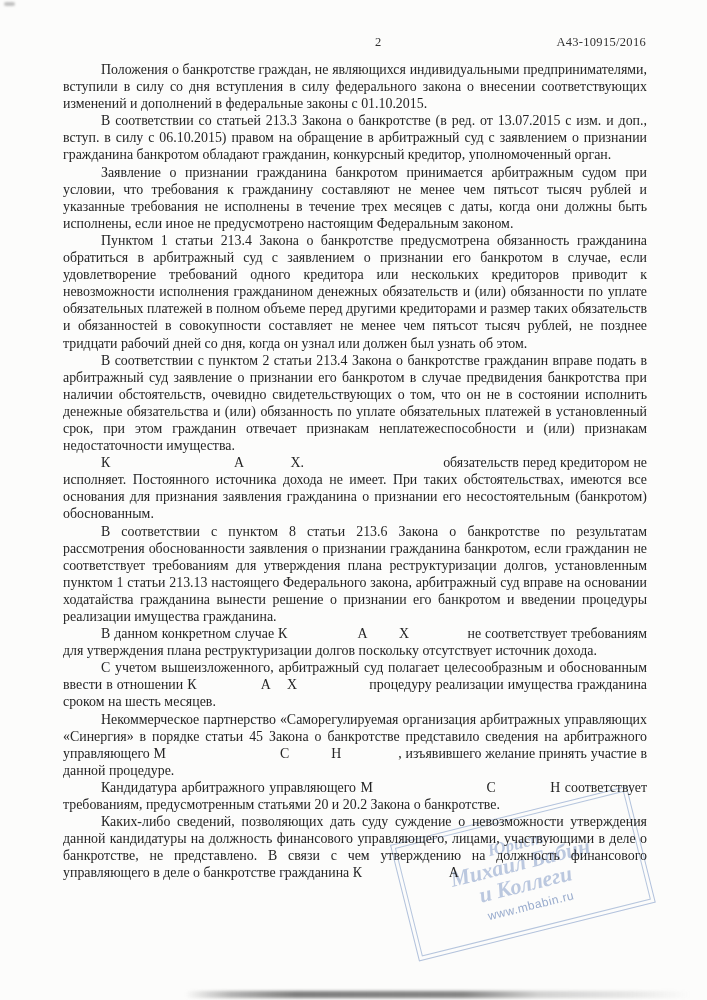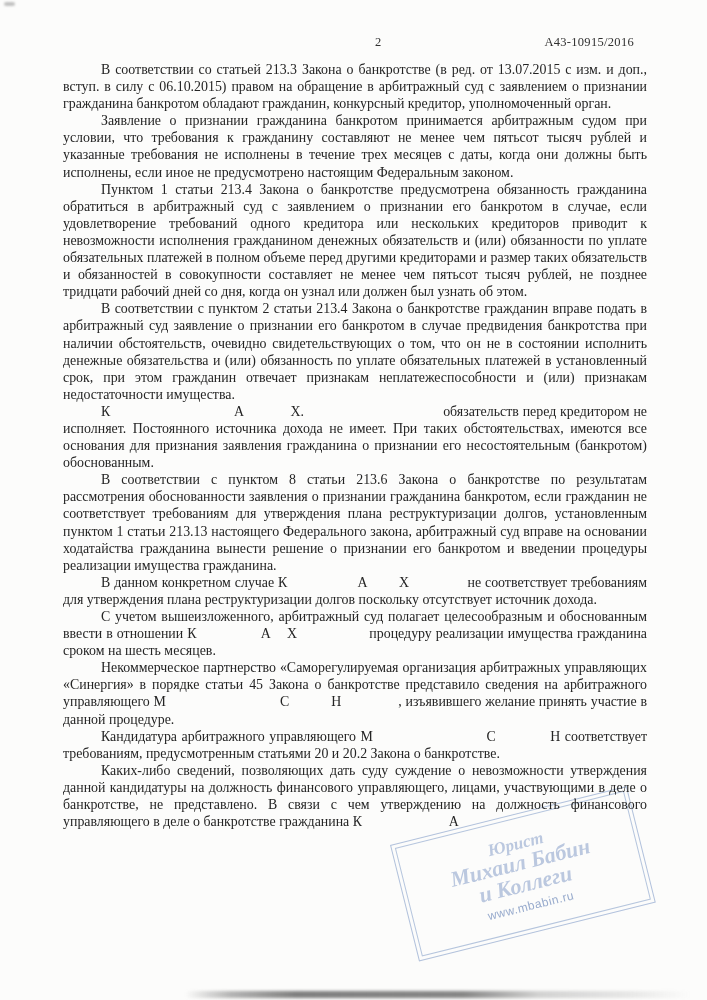--- a/index.html
+++ b/index.html
@@ -9,21 +9,21 @@
     background:#fcfcfb;
     overflow:hidden;
     font-family:"Liberation Serif","DejaVu Serif",serif;
     color:#262626;
   }
   .header{
     position:absolute;top:35px;left:63px;width:583px;height:16px;
     font-size:12.5px;color:#303030;
   }
   .page-num{position:absolute;left:312px;top:0;}
-  .case-num{position:absolute;right:12px;top:0;letter-spacing:.3px;}
+  .case-num{position:absolute;right:0;top:0;letter-spacing:.3px;}
   .doc{
     position:absolute;top:61px;left:63px;width:584px;
     font-size:13.9px;line-height:17.1px;
     text-align:justify;
     color:#242424;
     z-index:2;
   }
   .doc p{margin:0;text-indent:38px;}
   
   .stamp{
@@ -86,20 +86,21 @@
   <div class="stamp">
     <div class="stamp-inner">
       <div class="stamp-name l1">Юрист</div>
       <div class="stamp-name l2">Михаил Бабин</div>
       <div class="stamp-name l3">и Коллеги</div>
       <div class="stamp-url">www.mbabin.ru</div>
     </div>
   </div>
 
   <div class="doc">
+    <p>Положения о банкротстве граждан, не являющихся индивидуальными предпринимателями, вступили в силу со дня вступления в силу федерального закона о внесении соответствующих изменений и дополнений в федеральные законы с 01.10.2015.</p>
     <p>В соответствии со статьей 213.3 Закона о банкротстве (в ред. от 13.07.2015 с изм. и доп., вступ. в силу с 06.10.2015) правом на обращение в арбитражный суд с заявлением о признании гражданина банкротом обладают гражданин, конкурсный кредитор, уполномоченный орган.</p>
     <p>Заявление о признании гражданина банкротом принимается арбитражным судом при условии, что требования к гражданину составляют не менее чем пятьсот тысяч рублей и указанные требования не исполнены в течение трех месяцев с даты, когда они должны быть исполнены, если иное не предусмотрено настоящим Федеральным законом.</p>
     <p>Пунктом 1 статьи 213.4 Закона о банкротстве предусмотрена обязанность гражданина обратиться в арбитражный суд с заявлением о признании его банкротом в случае, если удовлетворение требований одного кредитора или нескольких кредиторов приводит к невозможности исполнения гражданином денежных обязательств и (или) обязанности по уплате обязательных платежей в полном объеме перед другими кредиторами и размер таких обязательств и обязанностей в совокупности составляет не менее чем пятьсот тысяч рублей, не позднее тридцати рабочий дней со дня, когда он узнал или должен был узнать об этом.</p>
     <p>В соответствии с пунктом 2 статьи 213.4 Закона о банкротстве гражданин вправе подать в арбитражный суд заявление о признании его банкротом в случае предвидения банкротства при наличии обстоятельств, очевидно свидетельствующих о том, что он не в состоянии исполнить денежные обязательства и (или) обязанность по уплате обязательных платежей в установленный срок, при этом гражданин отвечает признакам неплатежеспособности и (или) признакам недостаточности имущества.</p>
     <p>К&nbsp;&nbsp;&nbsp;&nbsp;&nbsp;&nbsp;&nbsp;&nbsp;&nbsp;&nbsp;&nbsp;&nbsp;&nbsp;&nbsp;&nbsp;&nbsp;&nbsp;&nbsp;&nbsp;&nbsp;&nbsp;&nbsp;&nbsp;&nbsp;&nbsp;&nbsp;&nbsp;&nbsp;&nbsp;&nbsp;&nbsp;&nbsp;А&nbsp;&nbsp;&nbsp;&nbsp;&nbsp;&nbsp;&nbsp;&nbsp;&nbsp;&nbsp;&nbsp;&nbsp;Х.&nbsp;&nbsp;&nbsp;&nbsp;&nbsp;&nbsp;&nbsp;&nbsp;&nbsp;&nbsp;&nbsp;&nbsp;&nbsp;&nbsp;&nbsp;&nbsp;&nbsp;&nbsp;&nbsp;&nbsp;&nbsp;&nbsp;&nbsp;&nbsp;&nbsp;&nbsp;&nbsp;&nbsp;&nbsp;&nbsp;&nbsp;&nbsp;&nbsp;&nbsp;&nbsp;&nbsp;обязательств перед кредитором не исполняет. Постоянного источника дохода не имеет. При таких обстоятельствах, имеются все основания для признания заявления гражданина о признании его несостоятельным (банкротом) обоснованным.</p>
     <p>В соответствии с пунктом 8 статьи 213.6 Закона о банкротстве по результатам рассмотрения обоснованности заявления о признании гражданина банкротом, если гражданин не соответствует требованиям для утверждения плана реструктуризации долгов, установленным пунктом 1 статьи 213.13 настоящего Федерального закона, арбитражный суд вправе на основании ходатайства гражданина вынести решение о признании его банкротом и введении процедуры реализации имущества гражданина.</p>
     <p>В данном конкретном случае К&nbsp;&nbsp;&nbsp;&nbsp;&nbsp;&nbsp;&nbsp;&nbsp;&nbsp;&nbsp;&nbsp;&nbsp;&nbsp;&nbsp;&nbsp;&nbsp;&nbsp;&nbsp;А&nbsp;&nbsp;&nbsp;&nbsp;&nbsp;&nbsp;&nbsp;&nbsp;Х&nbsp;&nbsp;&nbsp;&nbsp;&nbsp;&nbsp;&nbsp;&nbsp;&nbsp;&nbsp;&nbsp;&nbsp;&nbsp;&nbsp;&nbsp;не соответствует требованиям для утверждения плана реструктуризации долгов поскольку отсутствует источник дохода.</p>
     <p>С учетом вышеизложенного, арбитражный суд полагает целесообразным и обоснованным ввести в отношении К&nbsp;&nbsp;&nbsp;&nbsp;&nbsp;&nbsp;&nbsp;&nbsp;&nbsp;&nbsp;&nbsp;&nbsp;&nbsp;&nbsp;&nbsp;&nbsp;А&nbsp;&nbsp;&nbsp;&nbsp;Х&nbsp;&nbsp;&nbsp;&nbsp;&nbsp;&nbsp;&nbsp;&nbsp;&nbsp;&nbsp;&nbsp;&nbsp;&nbsp;&nbsp;&nbsp;&nbsp;&nbsp;&nbsp;процедуру реализации имущества гражданина сроком на шесть месяцев.</p>
     <p>Некоммерческое партнерство «Саморегулируемая организация арбитражных управляющих «Синергия» в порядке статьи 45 Закона о банкротстве представило сведения на арбитражного управляющего М&nbsp;&nbsp;&nbsp;&nbsp;&nbsp;&nbsp;&nbsp;&nbsp;&nbsp;&nbsp;&nbsp;&nbsp;&nbsp;&nbsp;&nbsp;&nbsp;&nbsp;&nbsp;&nbsp;&nbsp;&nbsp;&nbsp;&nbsp;&nbsp;&nbsp;&nbsp;&nbsp;&nbsp;&nbsp;&nbsp;С&nbsp;&nbsp;&nbsp;&nbsp;&nbsp;&nbsp;&nbsp;&nbsp;&nbsp;&nbsp;&nbsp;Н&nbsp;&nbsp;&nbsp;&nbsp;&nbsp;&nbsp;&nbsp;&nbsp;&nbsp;&nbsp;&nbsp;&nbsp;&nbsp;&nbsp;&nbsp;, изъявившего желание принять участие в данной процедуре.</p>
     <p>Кандидатура арбитражного управляющего М&nbsp;&nbsp;&nbsp;&nbsp;&nbsp;&nbsp;&nbsp;&nbsp;&nbsp;&nbsp;&nbsp;&nbsp;&nbsp;&nbsp;&nbsp;&nbsp;&nbsp;&nbsp;&nbsp;&nbsp;&nbsp;&nbsp;&nbsp;&nbsp;&nbsp;С&nbsp;&nbsp;&nbsp;&nbsp;&nbsp;&nbsp;&nbsp;&nbsp;&nbsp;&nbsp;&nbsp;&nbsp;Н соответствует требованиям, предусмотренным статьями 20 и 20.2 Закона о банкротстве.</p>

